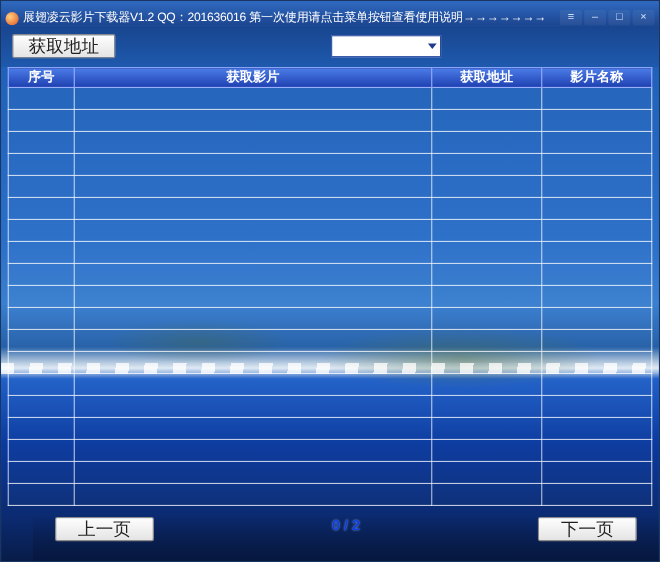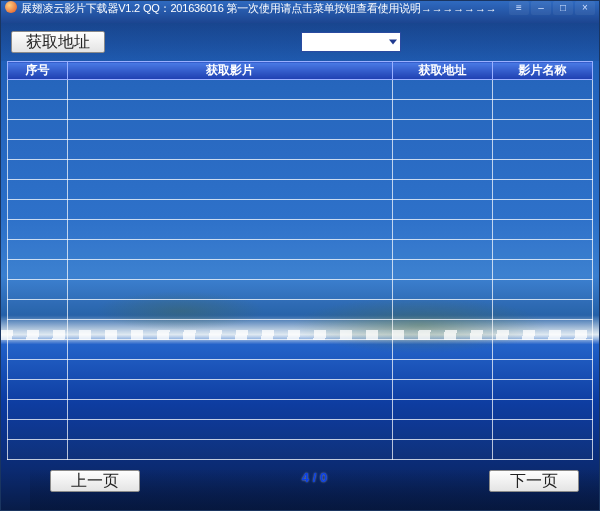--- a/index.html
+++ b/index.html
@@ -1,18 +1,18 @@
 <!DOCTYPE html>
 <html><head>
 <meta charset="utf-8">
 <style>
   * { box-sizing: border-box; margin: 0; padding: 0; }
   html, body { width: 600px; height: 511px; font-family: "Microsoft YaHei", SimSun, Arial, sans-serif; font-size: 12px; overflow: hidden; }
   .window { width: 600px; height: 511px; background: #2b5fa8; display: flex; flex-direction: column; border: 1px solid #1a3560; }
-  .titlebar { height: 22px; background: linear-gradient(to bottom,#2f6ac0 0%,#1c4590 100%); color: #fff; display: flex; align-items: flex-start; padding: 0 4px; font-size: 11px; }
+  .titlebar { height: 22px; background: linear-gradient(to bottom,#2f6ac0 0%,#1c4590 100%); color: #fff; display: flex; align-items: flex-end; padding: 0 4px; font-size: 11px; }
   .title-icon { width: 12px; height: 12px; background: radial-gradient(circle at 35% 35%, #ffd080, #e05020); border-radius: 50%; margin-right: 4px; flex-shrink: 0; }
   .title-text { white-space: nowrap; overflow: hidden; flex: 1; letter-spacing: -0.2px; }
   .win-controls { display: flex; gap: 2px; margin-left: 4px; }
   .win-btn { width: 20px; height: 14px; background: rgba(255,255,255,0.06); color: #cfe0ff; display: flex; align-items: center; justify-content: center; cursor: pointer; font-size: 10px; line-height: 1; border-radius: 2px; }
   .content { flex: 1; position: relative; background:
       linear-gradient(to bottom,
         #1e5db6 0%,
         #2a6fc8 40%,
         #3a7fd0 52%,
         #2460a8 60%,
@@ -213,19 +213,19 @@
               <td></td>
               <td></td>
             </tr>
           </tbody>
       </table>
     </div>
 
     <div class="footer">
       <button class="btn">上一页</button>
       <div class="spacer"></div>
-      <span class="page-indicator">4 / 0</span>
+      <span class="page-indicator">0 / 2</span>
       <div class="spacer"></div>
       <button class="btn">下一页</button>
     </div>
 
   </div>
 </div>
 
 </body></html>

